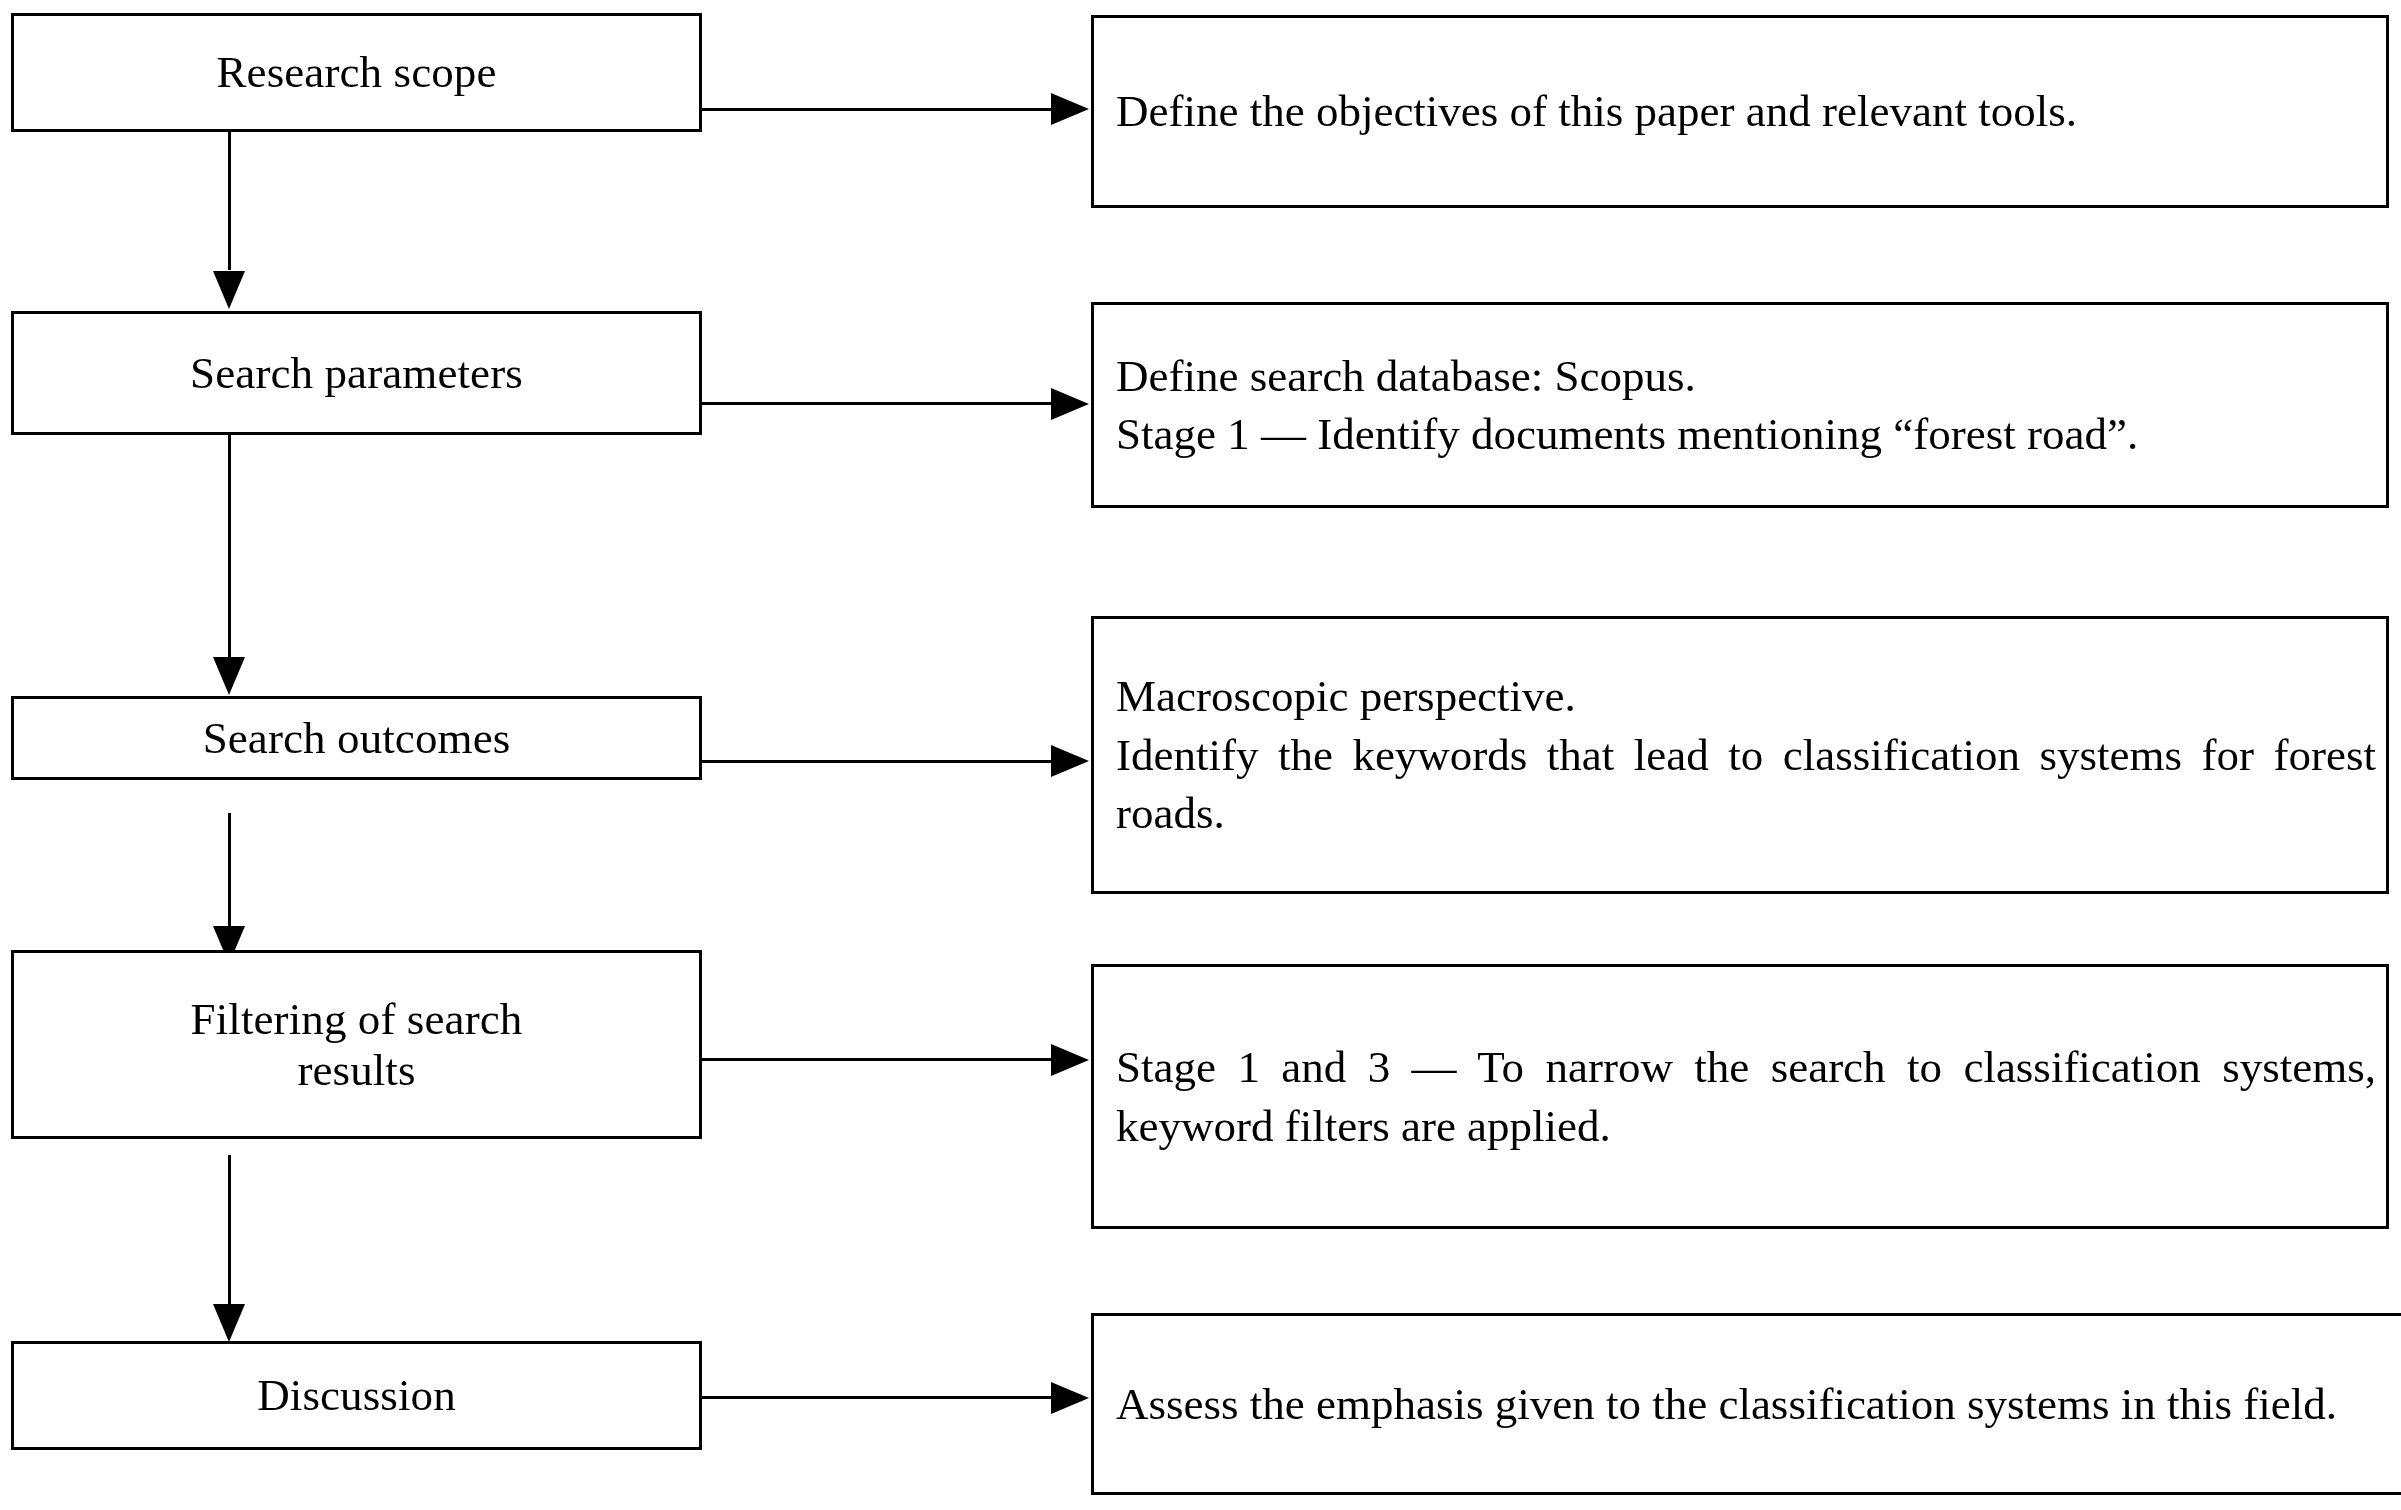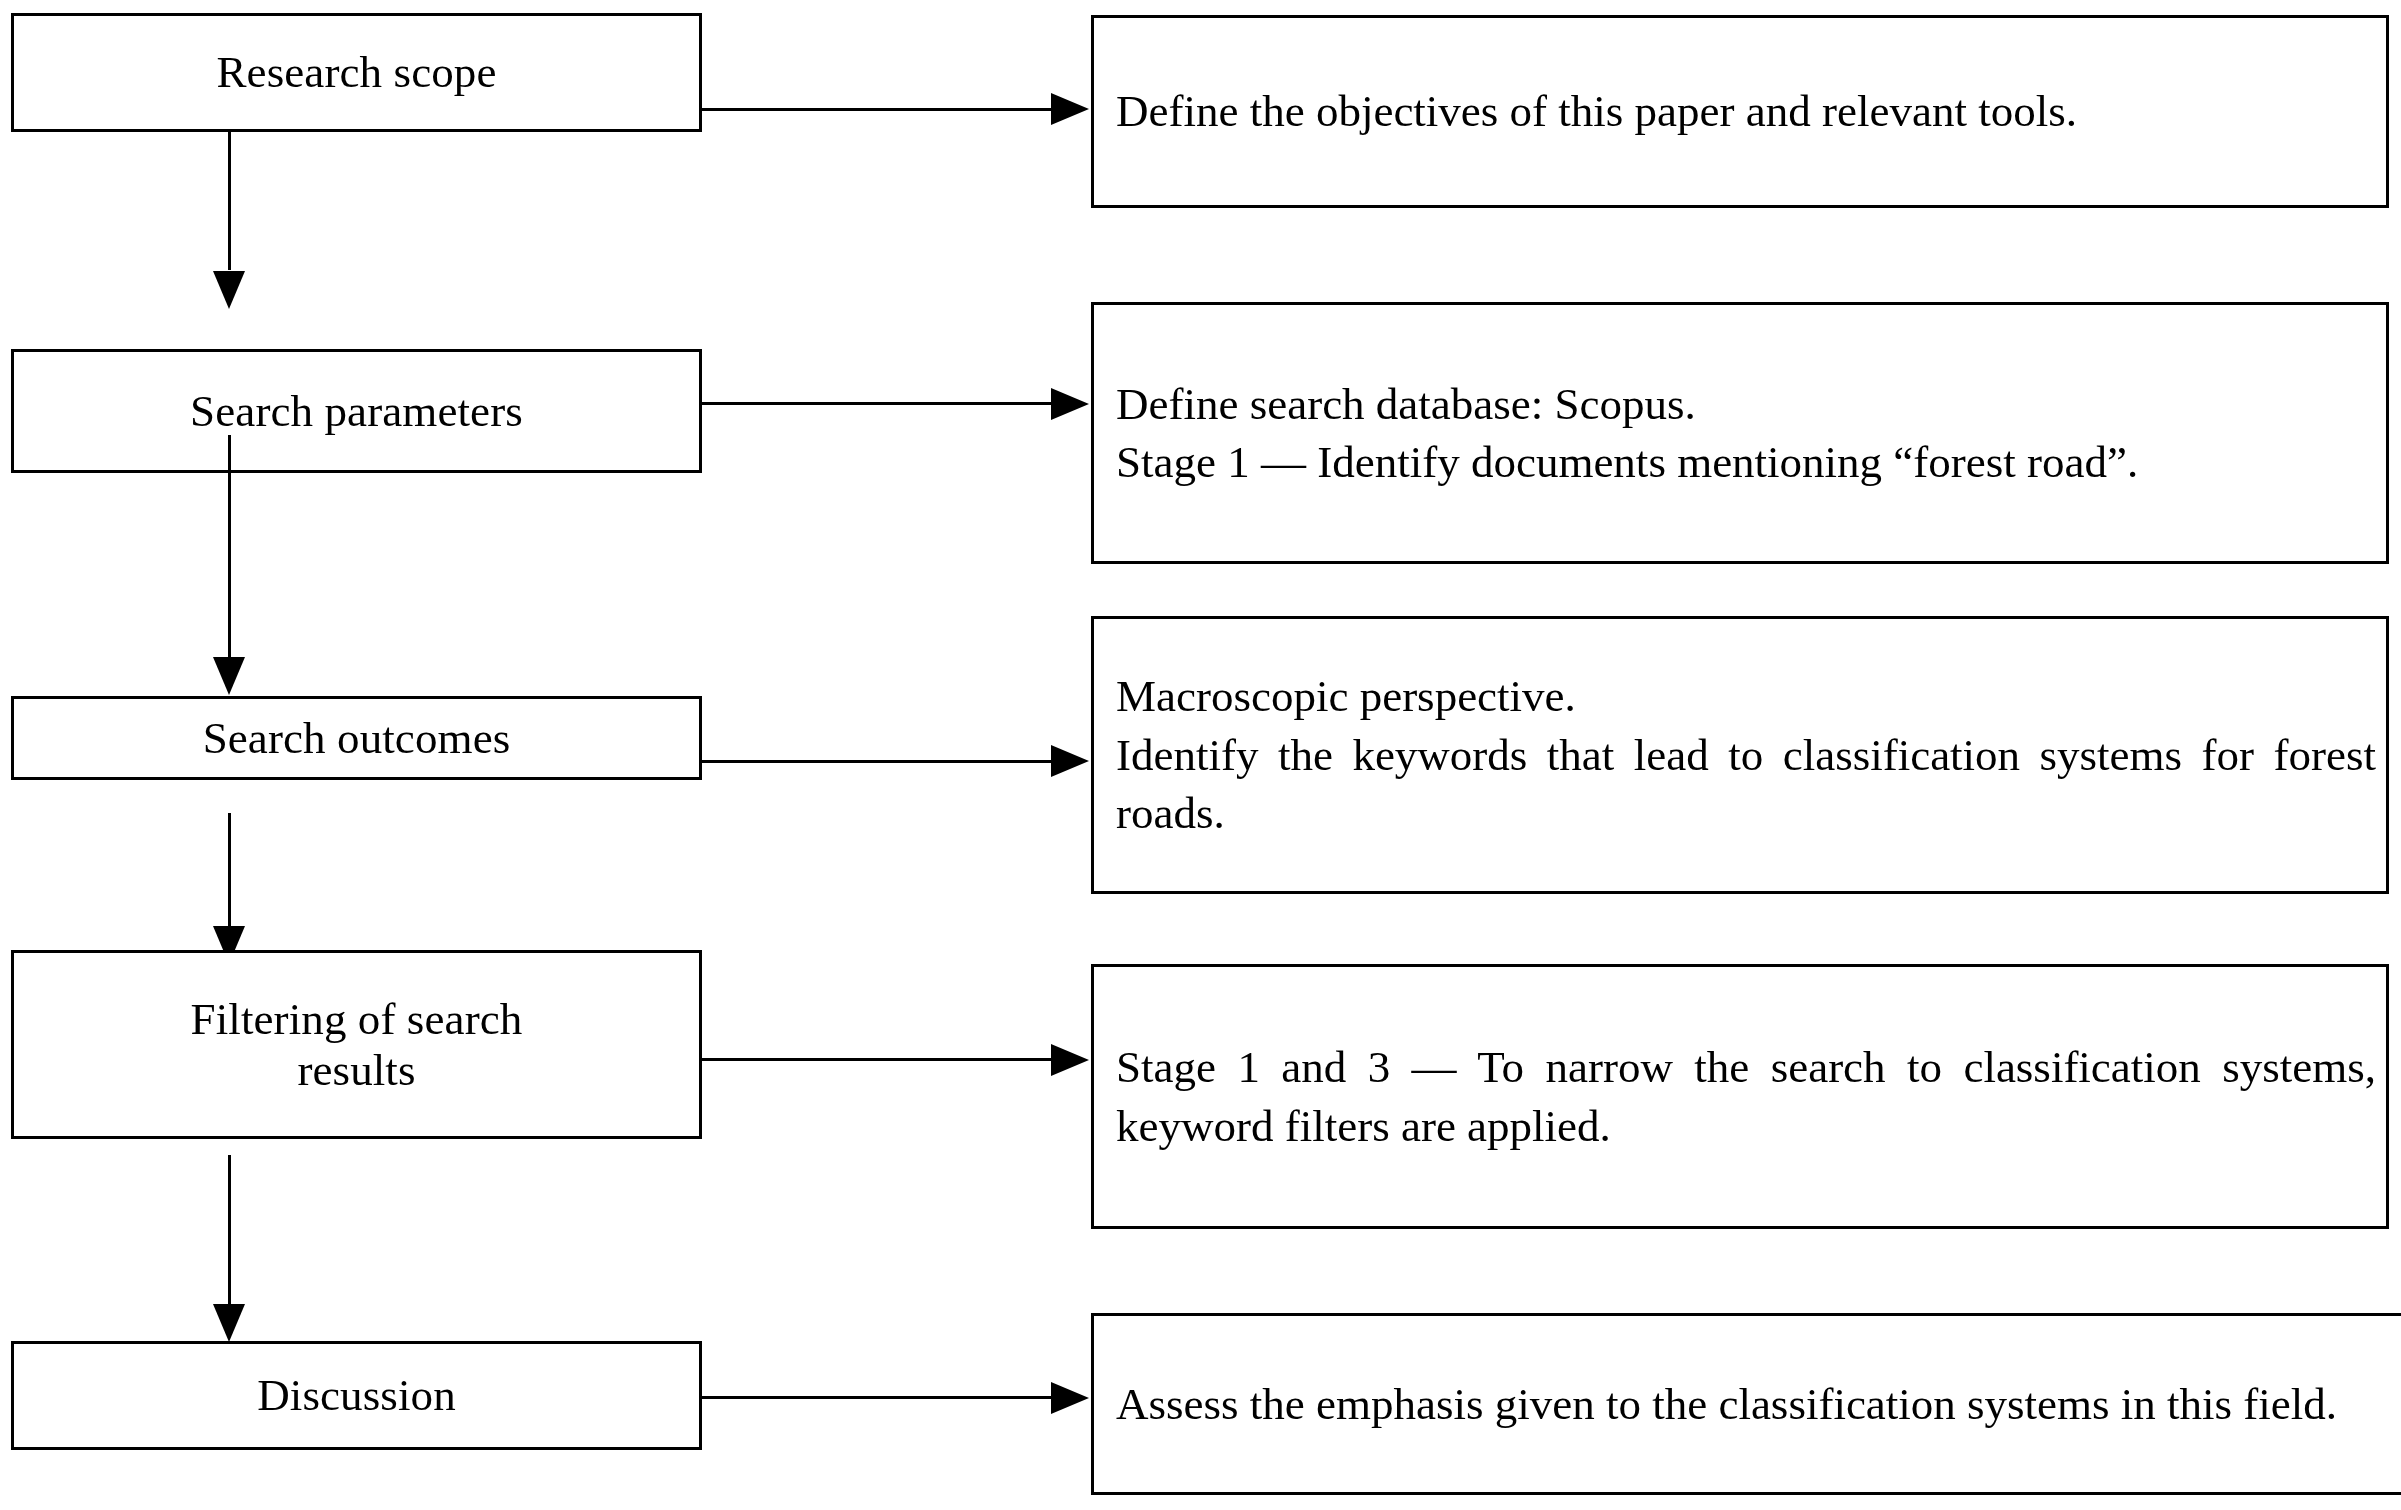--- a/index.html
+++ b/index.html
@@ -97,25 +97,25 @@
   <div class="detail" style="left:1091px; top:14.5px; width:1298px; height:193px;">
     <div class="detail-text">Define the objectives of this paper and relevant tools.</div>
   </div>
 
   <div class="h-line" style="left:702px; top:108px; width:349px;"></div>
   <div class="arrow-right" style="left:1051px; top:93px;"></div>
 
   <div class="v-line" style="left:228px; top:132px; height:138px;"></div>
   <div class="arrow-down" style="left:213px; top:271px;"></div>
 
-  <div class="node" style="left:11px; top:311px; width:691px; height:124px;margin-top:38px;">
+  <div class="node" style="left:11px; top:311px; width:691px; height:124px;">
     <div class="node-label">Search parameters</div>
   </div>
 
-  <div class="detail" style="left:1091px; top:302px; width:1298px; height:262px;">
+  <div class="detail" style="left:1091px; top:302px; width:1298px; height:206px;">
     <div class="detail-text">Define search database: Scopus.
 Stage 1 — Identify documents mentioning “forest road”.</div>
   </div>
 
   <div class="h-line" style="left:702px; top:402px; width:349px;"></div>
   <div class="arrow-right" style="left:1051px; top:388px;"></div>
 
   <div class="v-line" style="left:228px; top:435px; height:222px;"></div>
   <div class="arrow-down" style="left:213px; top:657px;"></div>
 

